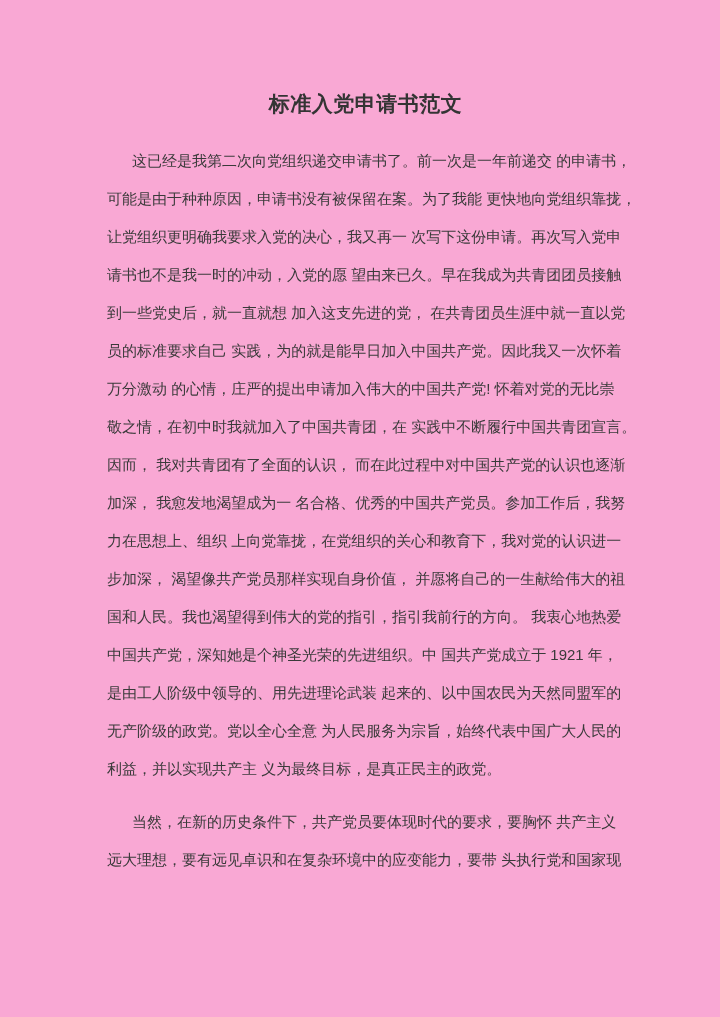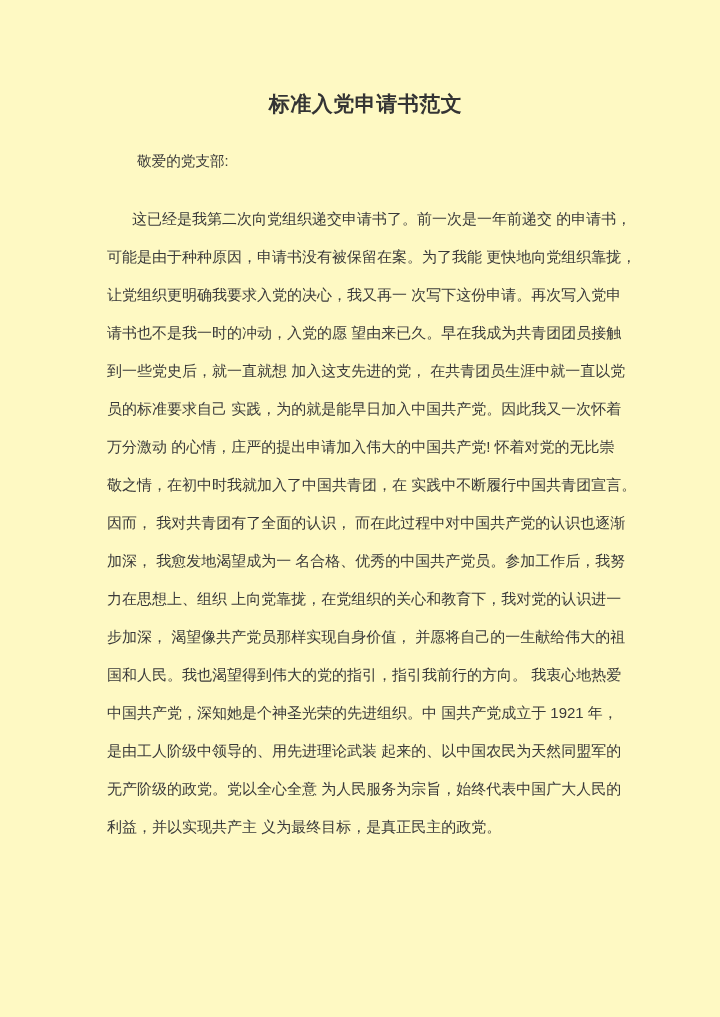--- a/index.html
+++ b/index.html
@@ -12,21 +12,21 @@
     background: #ffffff;
     overflow: hidden;
     font-family: "Liberation Sans", "DejaVu Sans", sans-serif;
     color: #3a3a3a;
   }
   .page {
     width: 720px;
     height: 1017px;
     padding: 92px 96px 0 107px;
     box-sizing: border-box;
-    background: #fef9c3;
+    background: #f9a8d4;
   }
   .doc-title {
     margin: 0 0 26px 0;
     font-size: 21px;
     font-weight: 700;
     line-height: 24px;
     text-align: center;
     color: #343434;
     letter-spacing: 0.5px;
   }
@@ -44,33 +44,34 @@
     text-indent: 25px;
     white-space: pre;
   }
 </style>
 </head>
 <body>
 
 <div class="page">
   <h1 class="doc-title">标准入党申请书范文</h1>
 
-  <p class="salutation">敬爱的党支部:</p>
 
   <p class="para">这已经是我第二次向党组织递交申请书了。前一次是一年前递交 的申请书，
 可能是由于种种原因，申请书没有被保留在案。为了我能 更快地向党组织靠拢，
 让党组织更明确我要求入党的决心，我又再一 次写下这份申请。再次写入党申
 请书也不是我一时的冲动，入党的愿 望由来已久。早在我成为共青团团员接触
 到一些党史后，就一直就想 加入这支先进的党， 在共青团员生涯中就一直以党
 员的标准要求自己 实践，为的就是能早日加入中国共产党。因此我又一次怀着
 万分激动 的心情，庄严的提出申请加入伟大的中国共产党! 怀着对党的无比崇
 敬之情，在初中时我就加入了中国共青团，在 实践中不断履行中国共青团宣言。
 因而， 我对共青团有了全面的认识， 而在此过程中对中国共产党的认识也逐渐
 加深， 我愈发地渴望成为一 名合格、优秀的中国共产党员。参加工作后，我努
 力在思想上、组织 上向党靠拢，在党组织的关心和教育下，我对党的认识进一
 步加深， 渴望像共产党员那样实现自身价值， 并愿将自己的一生献给伟大的祖
 国和人民。我也渴望得到伟大的党的指引，指引我前行的方向。 我衷心地热爱
 中国共产党，深知她是个神圣光荣的先进组织。中 国共产党成立于 1921 年，
 是由工人阶级中领导的、用先进理论武装 起来的、以中国农民为天然同盟军的
 无产阶级的政党。党以全心全意 为人民服务为宗旨，始终代表中国广大人民的
 利益，并以实现共产主 义为最终目标，是真正民主的政党。</p>
 
+  <p class="para">当然，在新的历史条件下，共产党员要体现时代的要求，要胸怀 共产主义
+远大理想，要有远见卓识和在复杂环境中的应变能力，要带 头执行党和国家现</p>
 </div>
 
 </body></html>

